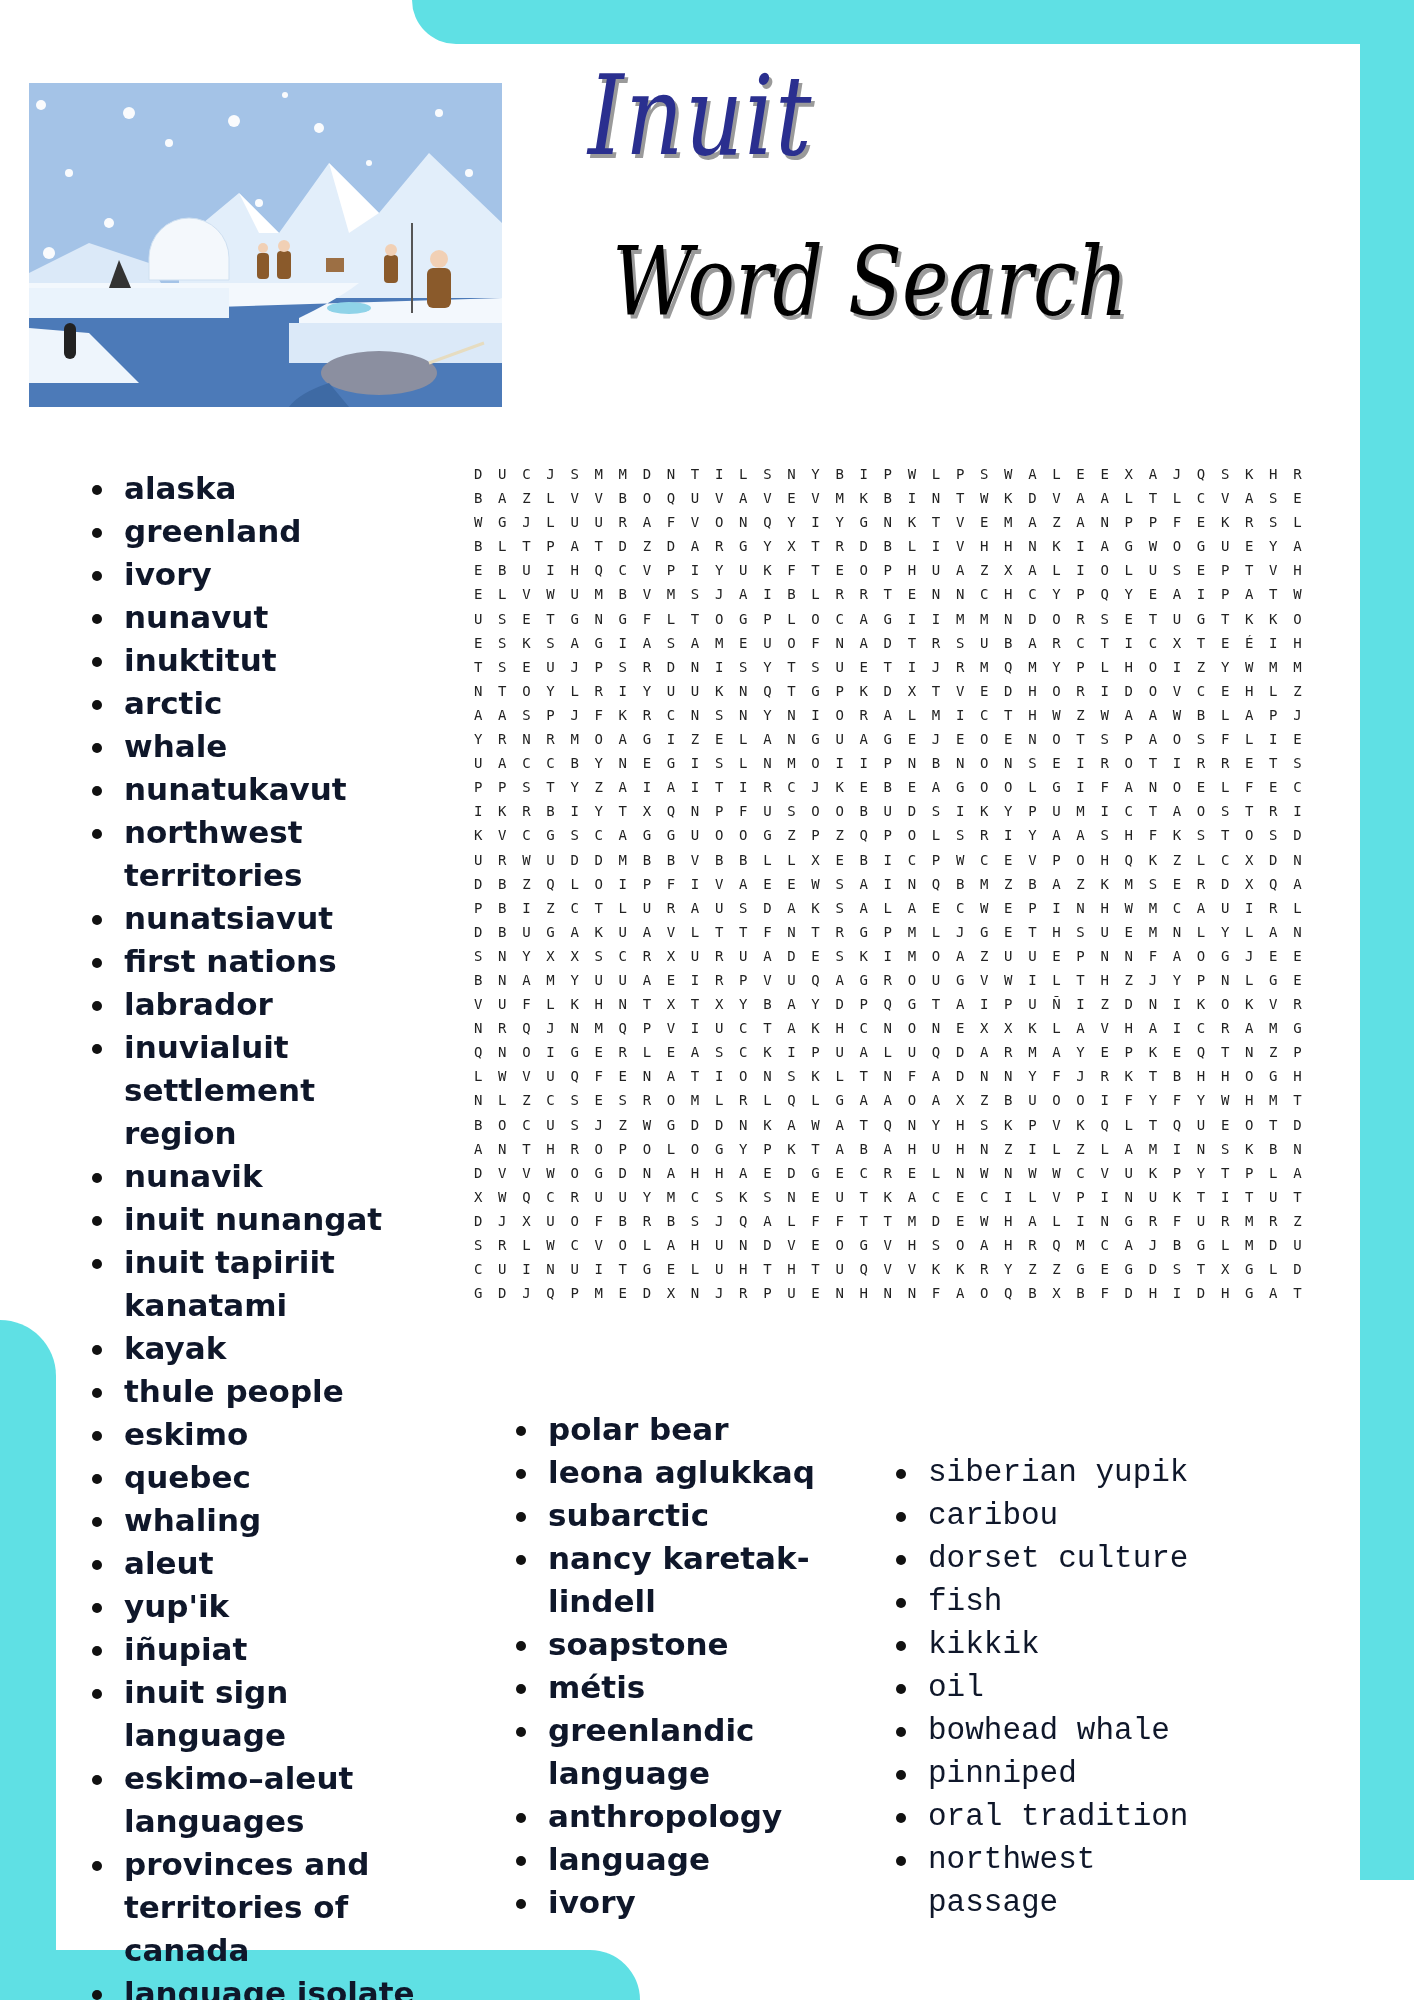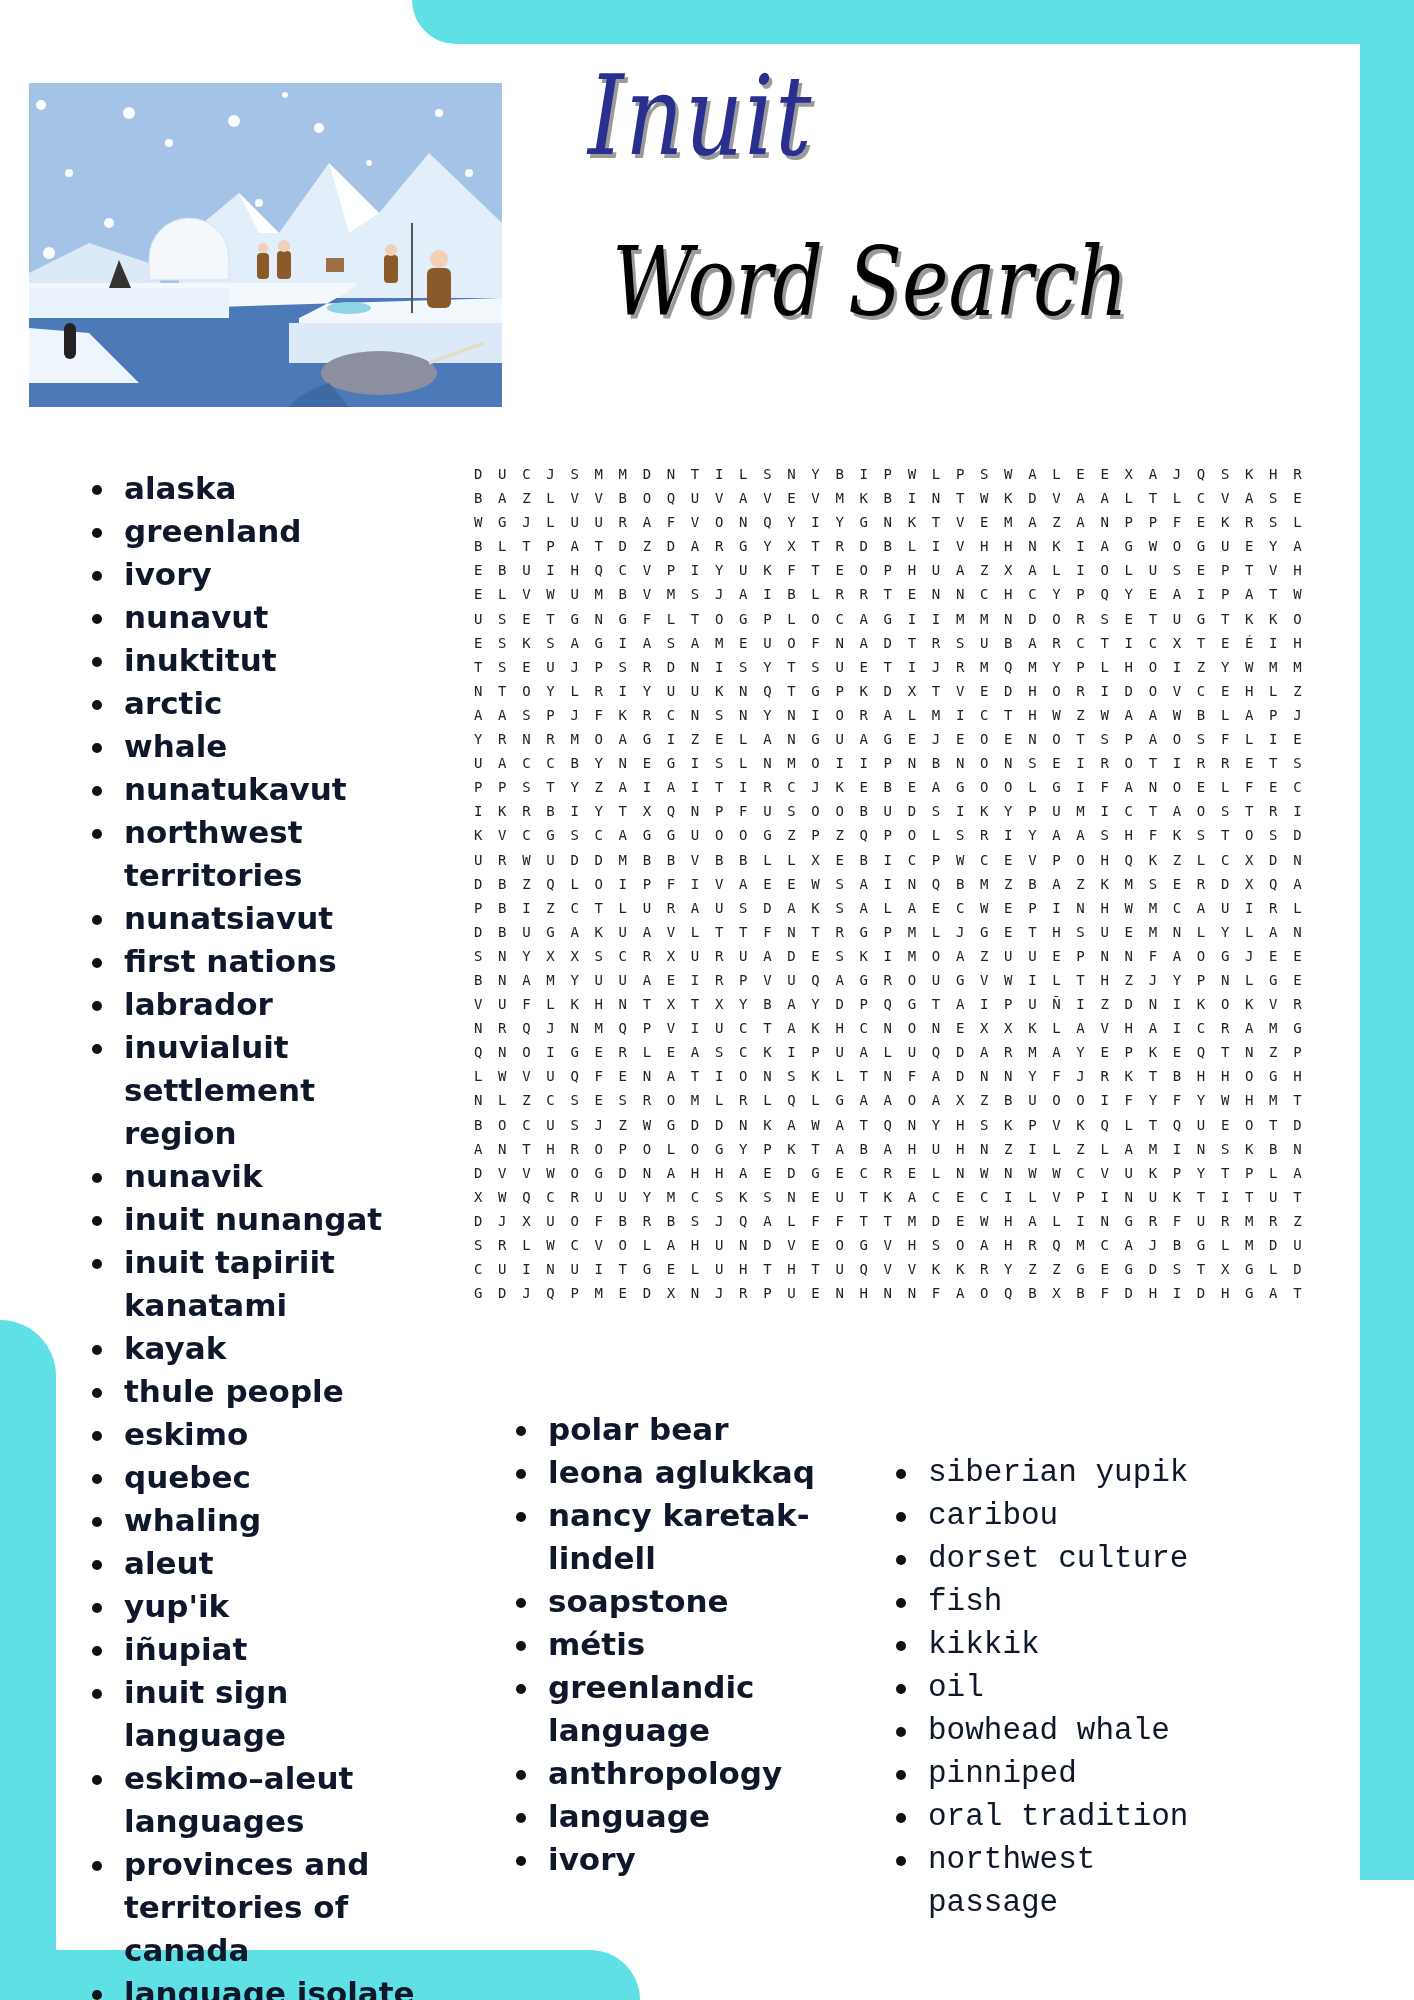--- a/index.html
+++ b/index.html
@@ -1486,20 +1486,23 @@
     </li>
   </ul>
 <ul class="words" id="col2">
     <li>
       <span class="wrap">polar bear</span>
     </li>
     <li>
       <span class="wrap">leona aglukkaq</span>
     </li>
     <li>
+      <span class="wrap">subarctic</span>
+    </li>
+    <li>
       <span class="wrap">nancy karetak-</span>
       <span class="wrap">lindell</span>
     </li>
     <li>
       <span class="wrap">soapstone</span>
     </li>
     <li>
       <span class="wrap">métis</span>
     </li>
     <li>

